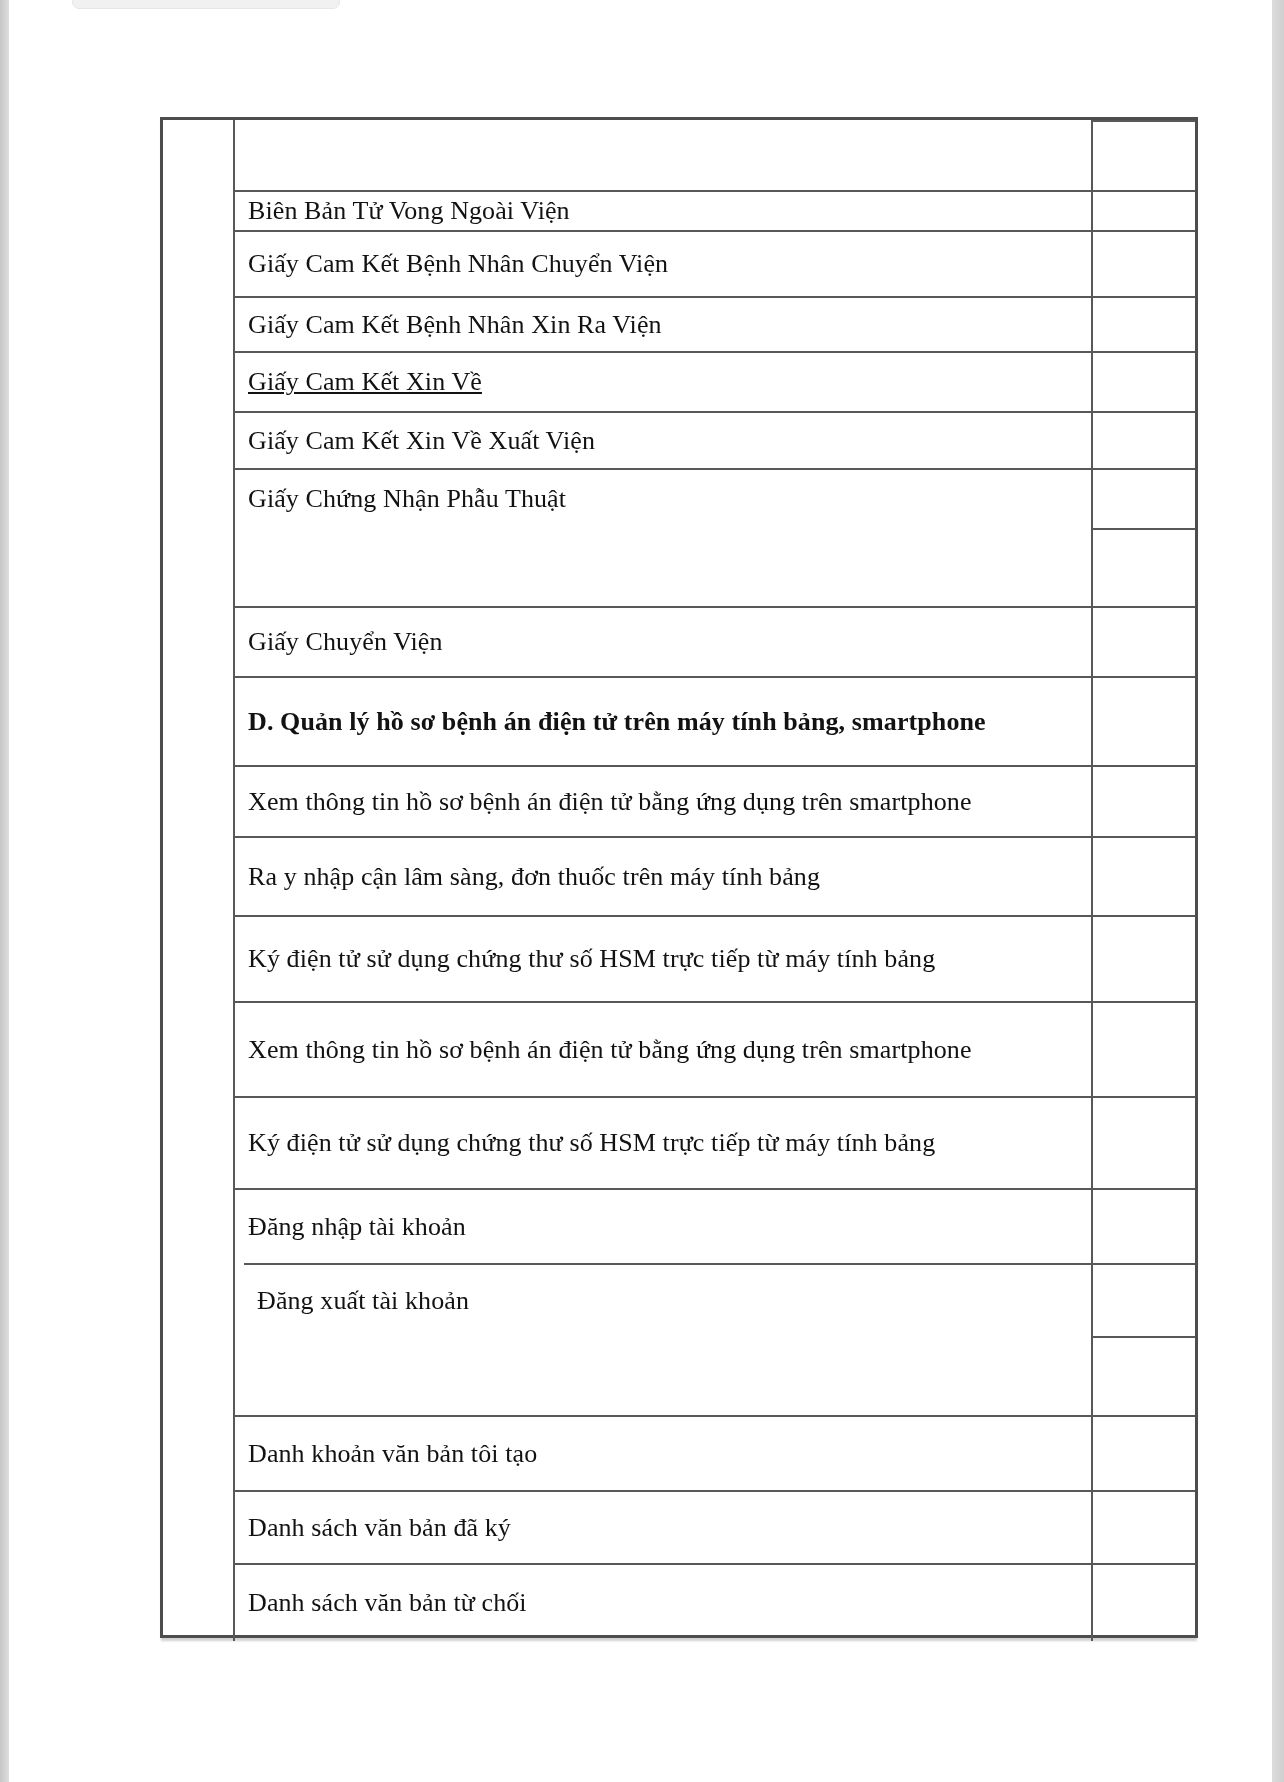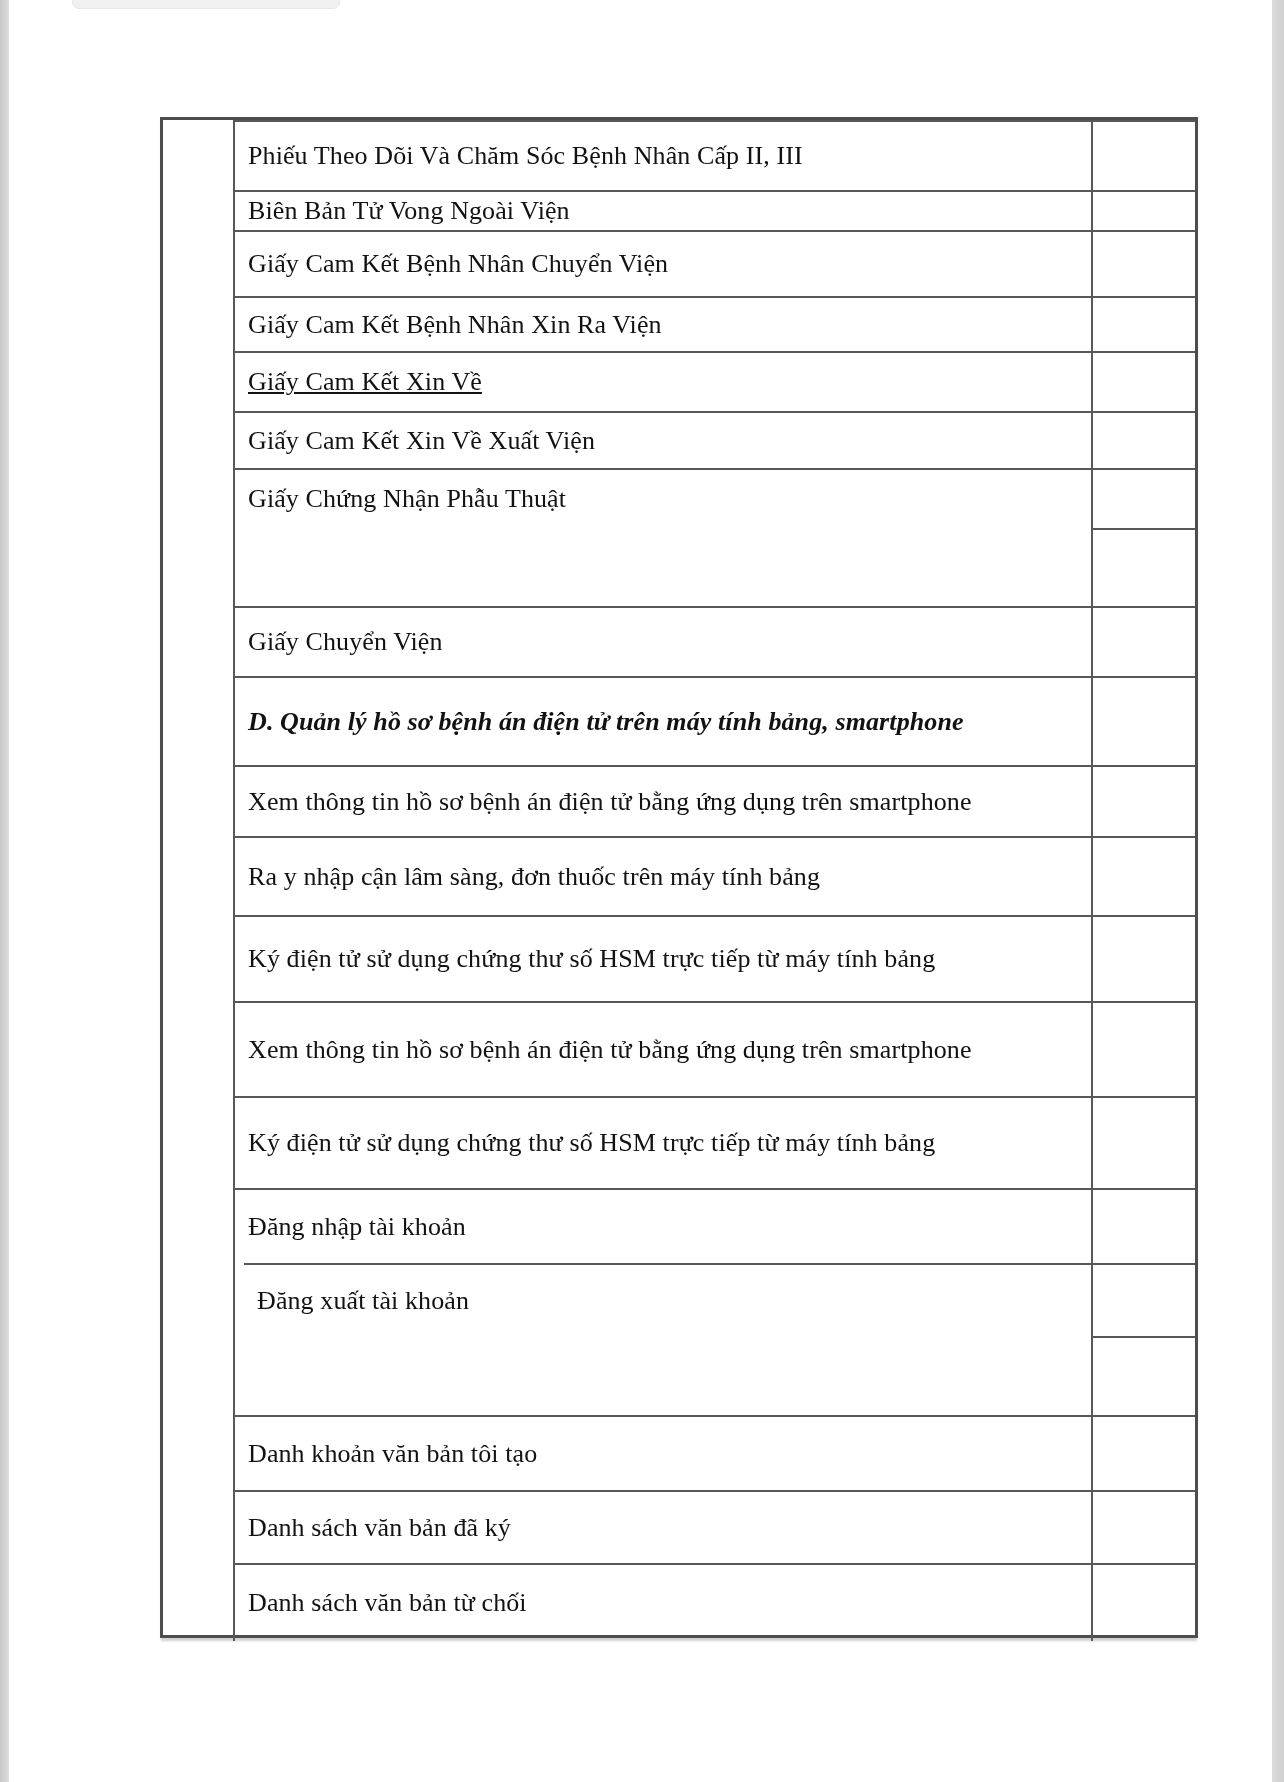--- a/index.html
+++ b/index.html
@@ -69,35 +69,33 @@
     font-size: 26px;
     line-height: 1.12;
     letter-spacing: 0.1px;
   }
   .cell-right {
     grid-column: 3;
     border-left: 2px solid #585858;
   }
   .cell-main.emphasis {
     font-weight: bold;
-    font-style: italic;
   }
 </style>
 </head>
 <body>
 
 <div class="screen">
   <div class="edge-left"></div>
   <div class="edge-right"></div>
   <div class="top-bar"></div>
 
   <div class="doc-table" id="doc-table" style="grid-template-rows: 70px 40px 66px 55px 60px 57px 60px 78px 70px 89px 71px 79px 86px 95px 92px 75px 73px 79px 75px 73px 78px;">
     <div class="left-col"></div>
 
-    <div class="cell-main row-0" style="grid-row: 1;">Phiếu Theo Dõi Và Chăm Sóc Bệnh Nhân Cấp II, III</div>
     <div class="cell-right row-0" style="grid-row: 1;"></div>
 
     <div class="cell-main row-1" style="grid-row: 2;">Biên Bản Tử Vong Ngoài Viện</div>
     <div class="cell-right row-1" style="grid-row: 2;"></div>
 
     <div class="cell-main row-2" style="grid-row: 3;">Giấy Cam Kết Bệnh Nhân Chuyển Viện</div>
     <div class="cell-right row-2" style="grid-row: 3;"></div>
 
     <div class="cell-main row-3" style="grid-row: 4;">Giấy Cam Kết Bệnh Nhân Xin Ra Viện</div>
     <div class="cell-right row-3" style="grid-row: 4;"></div>

